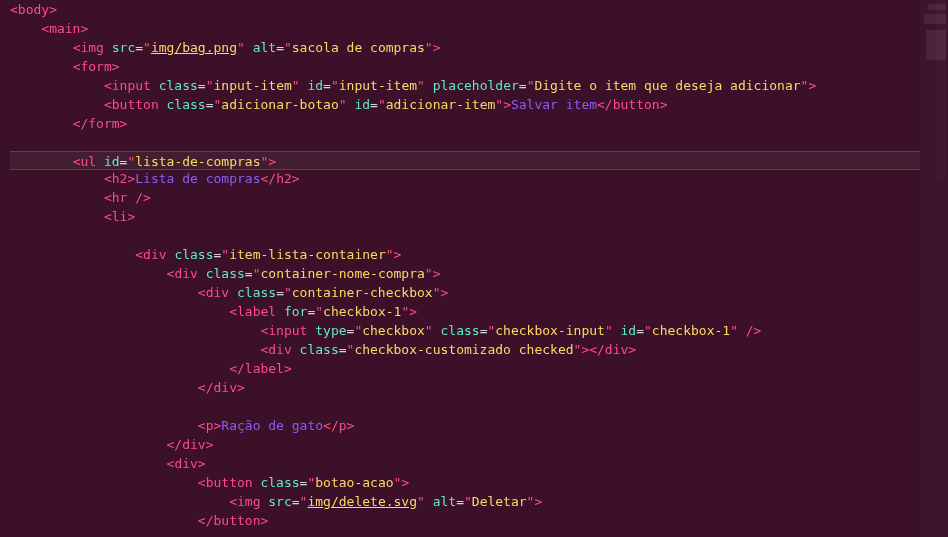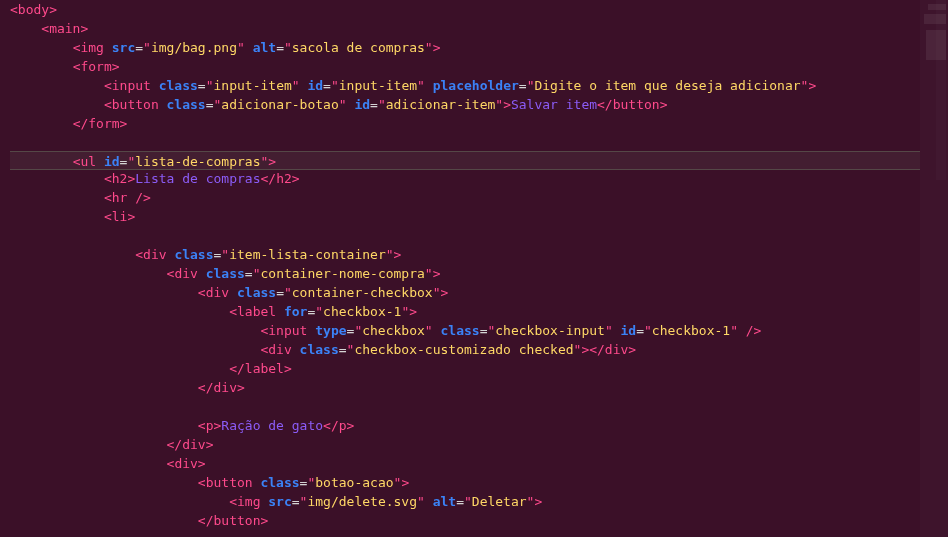--- a/index.html
+++ b/index.html
@@ -22,24 +22,24 @@
   .line.highlight {
     background: rgba(170, 200, 160, 0.08);
     border-top: 1px solid rgba(140, 200, 140, 0.25);
     border-bottom: 1px solid rgba(140, 200, 140, 0.25);
     margin-top: -1px;
     margin-bottom: -1px;
     width: 910px;
   }
   .tag      { color: #ff4a8c; }   
   .name     { color: #ff4a8c; }   
-  .attr     { color: #3b82f6; font-weight: bold; }   
+  .attr     { color: #5eead4; }   
   .eq       { color: #d4d4d4; }
   .val      { color: #ffd866; }   
-  .val.und  { }
+  .val.und  { text-decoration: underline; }
   .txt      { color: #8b5cf6; }   
   .minimap {
     position: absolute;
     top: 0; right: 0;
     width: 28px; height: 100%;
     background: rgba(255,255,255,0.02);
   }
   .minimap .blob {
     position: absolute;
     background: rgba(255,255,255,0.07);

